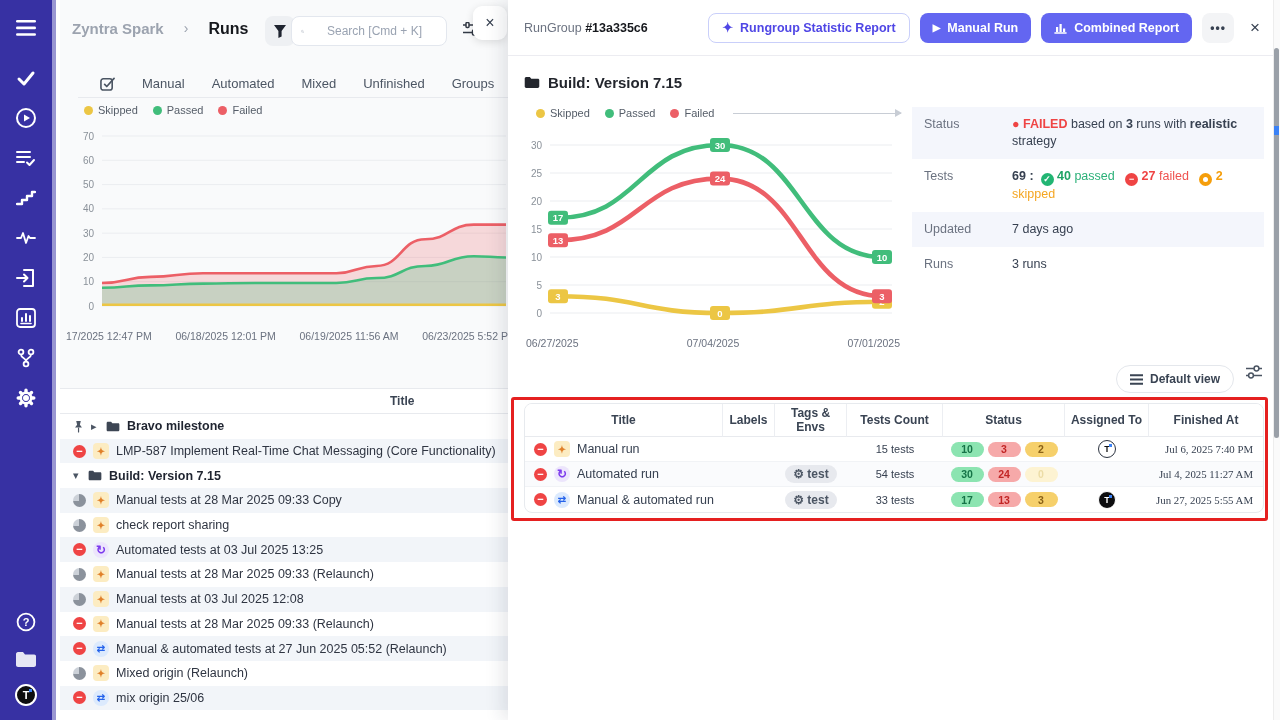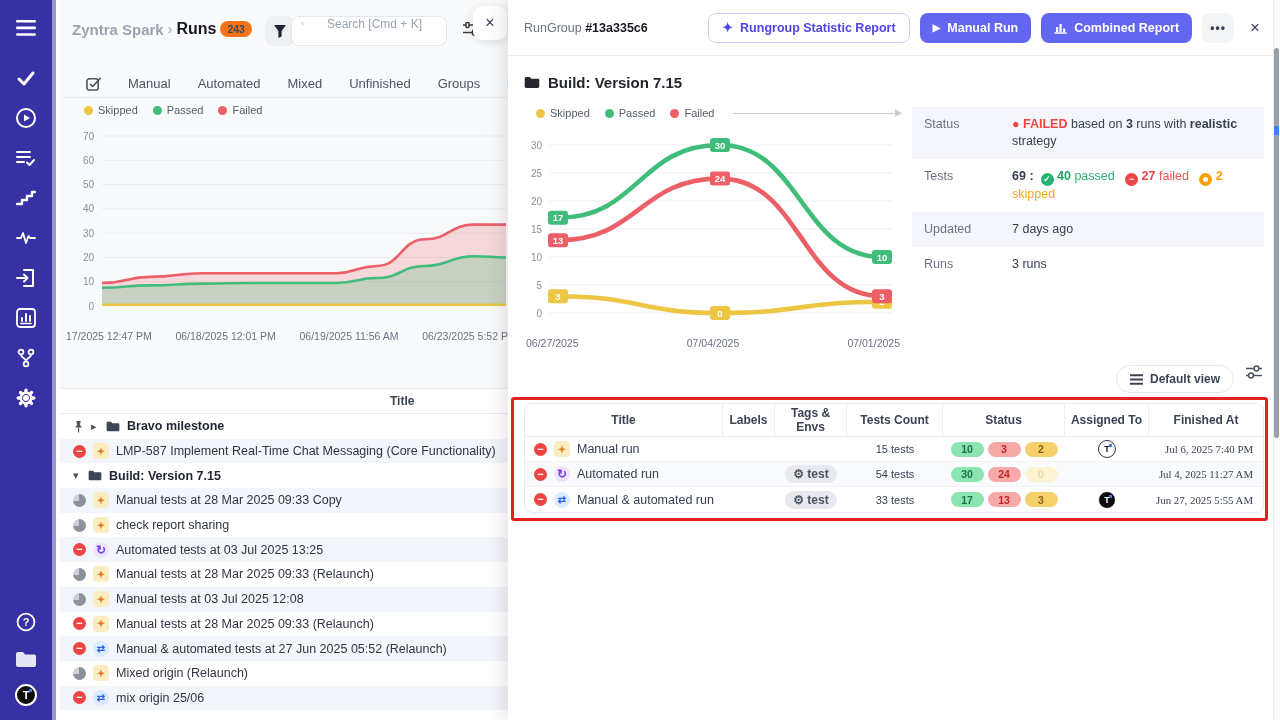--- a/index.html
+++ b/index.html
@@ -10,32 +10,32 @@
   .sb-ic { width:24px; height:24px; display:flex; align-items:center; justify-content:center; color:rgba(255,255,255,.92); cursor:pointer; }
   .sb-ham { margin-bottom:26px; }
   .sb-nav { display:flex; flex-direction:column; gap:16px; }
   .sb-bottom { margin-top:auto; display:flex; flex-direction:column; gap:13px; align-items:center; }
   .avatar { width:22px; height:22px; border-radius:50%; background:#0d0d0f; color:#fff; font-weight:700; font-size:11px; display:flex; align-items:center; justify-content:center; border:2px solid #fff; position:relative; }
   .avatar::after { content:""; position:absolute; top:3px; right:3px; width:3px; height:3px; background:#3b82f6; }
   .avatar.outline { background:#fff; color:#111; border:1.5px solid #2c3340; }
 
   
   #left-panel { position:absolute; left:60px; top:0; bottom:0; width:448px; background:#f9fafb; }
-  .lp-bc { position:absolute; left:12px; top:20px; display:flex; align-items:center; gap:4px; }
+  .lp-bc { position:absolute; left:12px; top:20px; display:flex; align-items:flex-start; gap:20px; }
   .bc-app { font-size:15px; color:#9ca3af; font-weight:600; cursor:pointer; }
   .bc-sep { color:#9ca3af; font-size:14px; }
   .bc-page { font-size:16px; font-weight:700; color:#16181d; cursor:pointer; }
   .bc-count { background:#f97316; color:#3f4654; font-size:10.5px; font-weight:700; padding:2px 7px; border-radius:9px; }
   .lp-filter { position:absolute; left:205px; top:16px; width:30px; height:30px; background:#eef0f3; border-radius:8px; display:flex; align-items:center; justify-content:center; cursor:pointer; }
-  .lp-search { position:absolute; left:231px; top:16px; width:156px; height:30px; background:#fff; border:1px solid #e3e7ee; border-radius:8px; display:flex; align-items:flex-start; gap:23px; padding:0 9px; }
+  .lp-search { position:absolute; left:231px; top:16px; width:156px; height:30px; background:#fff; border:1px solid #e3e7ee; border-radius:8px; display:flex; align-items:center; gap:23px; padding:0 9px; }
   .lp-search input { border:none; outline:none; width:110px; font-size:12px; color:#374151; background:transparent; font-family:inherit; }
   .lp-search input::placeholder { color:#9aa3b2; }
   .lp-sliders { position:absolute; left:403px; top:22px; cursor:pointer; color:#333a46; }
   .lp-close { position:absolute; left:413px; top:6px; width:34px; height:34px; background:#fff; border-radius:9px; box-shadow:0 2px 8px rgba(0,0,0,.12); display:flex; align-items:center; justify-content:center; font-size:16px; color:#374151; cursor:pointer; z-index:6; }
-  .lp-tabs { position:absolute; left:4px; right:0; top:69px; height:29px; border-bottom:1px solid #e8eaee; display:flex; align-items:center; gap:27px; padding-left:22px; overflow:hidden; white-space:nowrap; }
+  .lp-tabs { position:absolute; left:18px; right:0; top:69px; height:29px; border-bottom:1px solid #e8eaee; display:flex; align-items:center; gap:27px; padding-left:22px; overflow:hidden; white-space:nowrap; }
   .lp-tabs .tab { font-size:13px; color:#4b5563; cursor:pointer; }
   .tab-ic { color:#4b5563; display:flex; cursor:pointer; }
   .tag-pill { background:#d9f0cf; color:#6aa763; font-size:12px; padding:3px 10px; border-radius:12px; cursor:pointer; }
 
   .lp-chart { position:absolute; left:4px; top:100px; width:446px; height:256px; }
   .legend-row { display:flex; align-items:center; gap:15px; padding-left:20px; height:20px; }
   .leg { display:flex; align-items:center; gap:5px; font-size:11px; color:#555d68; }
   .leg .dot { width:9px; height:9px; border-radius:50%; }
   .arrow-line { width:168px; height:1px; background:#c8cdd5; position:relative; margin-left:4px; }
   .arrow-line::after { content:""; position:absolute; right:-1px; top:-3.5px; border-left:7px solid #c8cdd5; border-top:4px solid transparent; border-bottom:4px solid transparent; }

